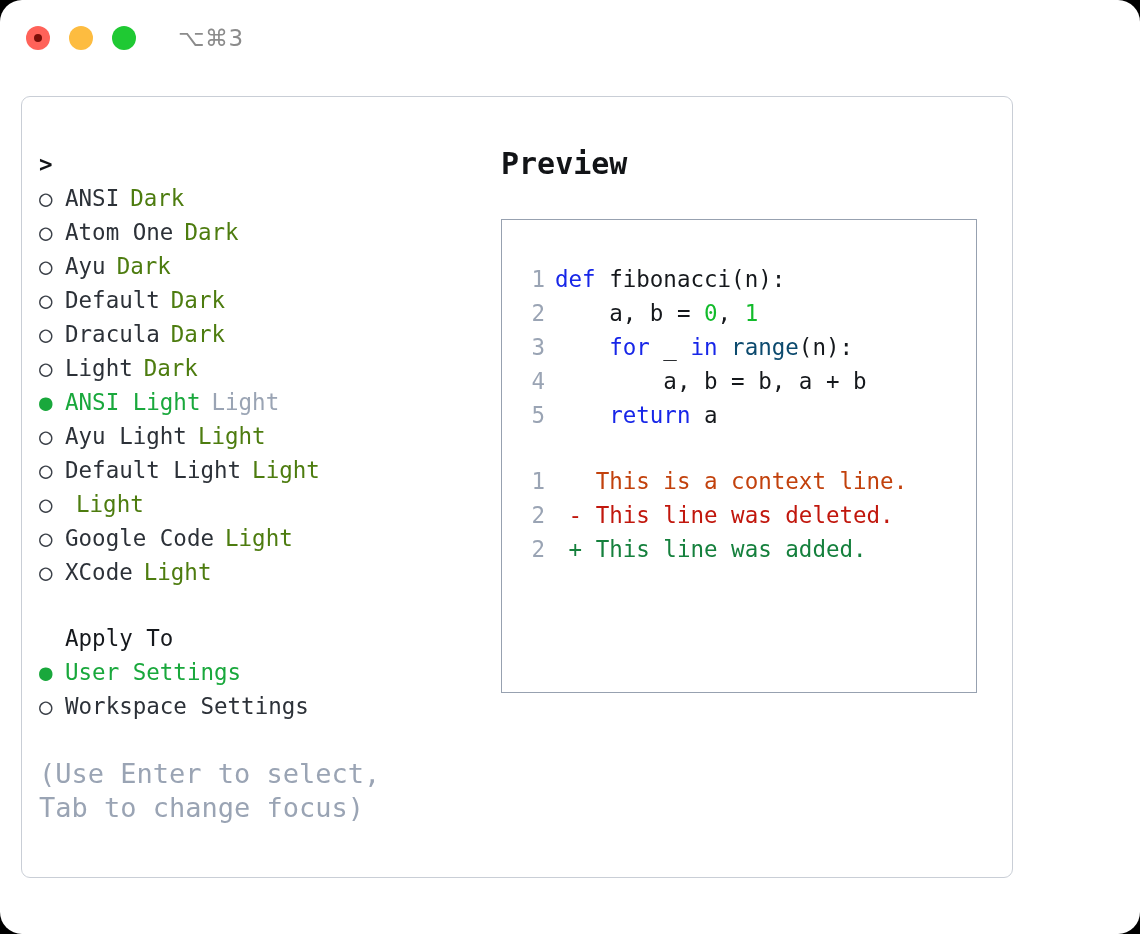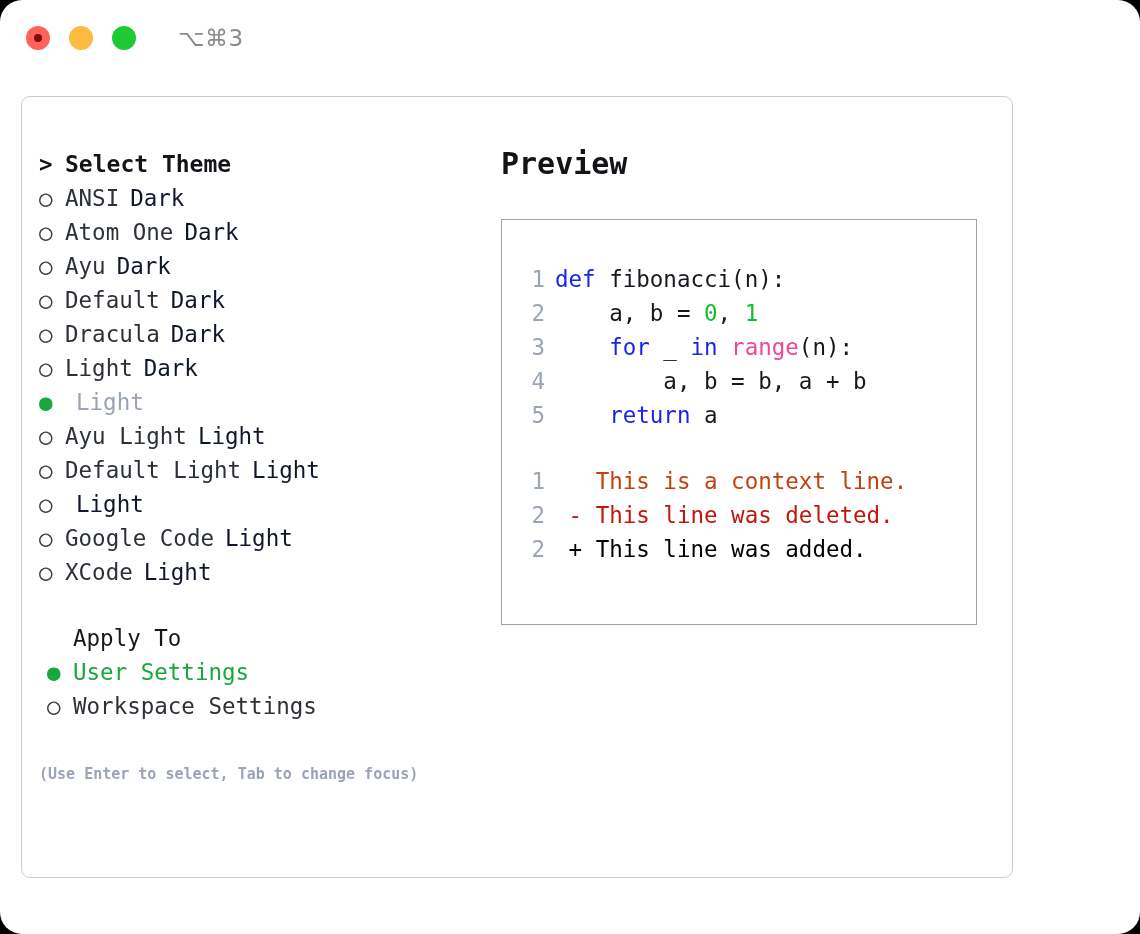--- a/index.html
+++ b/index.html
@@ -114,60 +114,59 @@
   #list-title {
     font-weight: bold;
     color: #121417;
     font-size: 23px;
   }
   #list-title .marker { color: #121417; font-weight: bold; }
 
   .theme-name { color: #2c3138; }
   .theme-name.sel { color: #19a83c; }
   .theme-cat {
-    color: #0f172a;
+    color: #4d7c0f;
     padding-left: 11px;
   }
   .theme-cat.sel { color: #9aa4b4; }
 
   .section-label {
     color: #15181c;
     padding-left: 26px;
     font-size: 22.5px;
   }
 
-  #apply-block { margin-top: 32px; margin-left: 8px; }
+  #apply-block { margin-top: 32px; }
 
   #hint {
     margin-top: 34px;
     color: #9aa4b4;
-    font-size: 15px;
+    font-size: 27px;
     line-height: 34px;
     width: 405px;
     white-space: pre-wrap;
-    font-weight: bold;
   }
 
   
   #right-col {
     position: absolute;
     left: 479px;
     top: 50px;
     width: 490px;
   }
   #preview-title {
     font-weight: bold;
     color: #121417;
     font-size: 30px;
     line-height: 34px;
   }
   #code-box {
     margin-top: 38px;
     width: 476px;
-    height: 406px;
+    height: 474px;
     border: 1px solid #97a1b0;
     box-sizing: border-box;
     background: #ffffff;
     position: relative;
     padding-left: 37px;
   }
   #code-inner {
     position: absolute;
     left: 17px;
     top: 42px;
@@ -177,27 +176,27 @@
   }
   .cline { display: block; height: 34px; }
   .ln {
     display: inline-block;
     width: 26px;
     text-align: right;
     color: #9aa4b4;
     margin-right: 10px;
   }
   .tok-kw   { color: #1726e8; }
-  .tok-fn   { color: #ec4899; }
+  .tok-fn   { color: #0c4a6e; }
   .tok-num  { color: #12bb2b; }
   .tok-txt  { color: #15181c; }
   .gap { height: 32px; display: block; }
   .d-ctx { color: #c2410c; }
   .d-del { color: #c1170d; }
-  .d-add { color: #000000; margin-top: 44px; }
+  .d-add { color: #15803d; margin-top: 44px; }
 </style>
 </head>
 <body>
 
 <div id="window">
 
   <div id="titlebar">
     <div class="dots">
       <span class="dot dot-red"></span>
       <span class="dot dot-yellow"></span>
@@ -205,31 +204,31 @@
     </div>
     <div id="shortcut">⌥⌘3</div>
   </div>
 
   <div id="card">
     <div id="columns">
 
       <div id="left-col">
 
         <div class="row" id="list-title">
-          <span class="marker">&gt;</span><span>Select Theme</span>
+          <span class="marker">&gt;</span>
         </div>
 
         <div id="theme-items">
             <div class="row"><span class="marker">○</span><span class="theme-name">ANSI</span><span class="theme-cat">Dark</span></div>
             <div class="row"><span class="marker">○</span><span class="theme-name">Atom One</span><span class="theme-cat">Dark</span></div>
             <div class="row"><span class="marker">○</span><span class="theme-name">Ayu</span><span class="theme-cat">Dark</span></div>
             <div class="row"><span class="marker">○</span><span class="theme-name">Default</span><span class="theme-cat">Dark</span></div>
             <div class="row"><span class="marker">○</span><span class="theme-name">Dracula</span><span class="theme-cat">Dark</span></div>
             <div class="row"><span class="marker">○</span><span class="theme-name">Light</span><span class="theme-cat">Dark</span></div>
-            <div class="row"><span class="marker sel">●</span><span class="theme-cat sel">Light</span></div>
+            <div class="row"><span class="marker sel">●</span><span class="theme-name sel">ANSI Light</span><span class="theme-cat sel">Light</span></div>
             <div class="row"><span class="marker">○</span><span class="theme-name">Ayu Light</span><span class="theme-cat">Light</span></div>
             <div class="row"><span class="marker">○</span><span class="theme-name">Default Light</span><span class="theme-cat">Light</span></div>
             <div class="row"><span class="marker">○</span><span class="theme-cat">Light</span></div>
             <div class="row"><span class="marker">○</span><span class="theme-name">Google Code</span><span class="theme-cat">Light</span></div>
             <div class="row"><span class="marker">○</span><span class="theme-name">XCode</span><span class="theme-cat">Light</span></div>
           </div>
 
         <div id="apply-block">
           <div class="row">
             <span class="section-label">Apply To</span>

